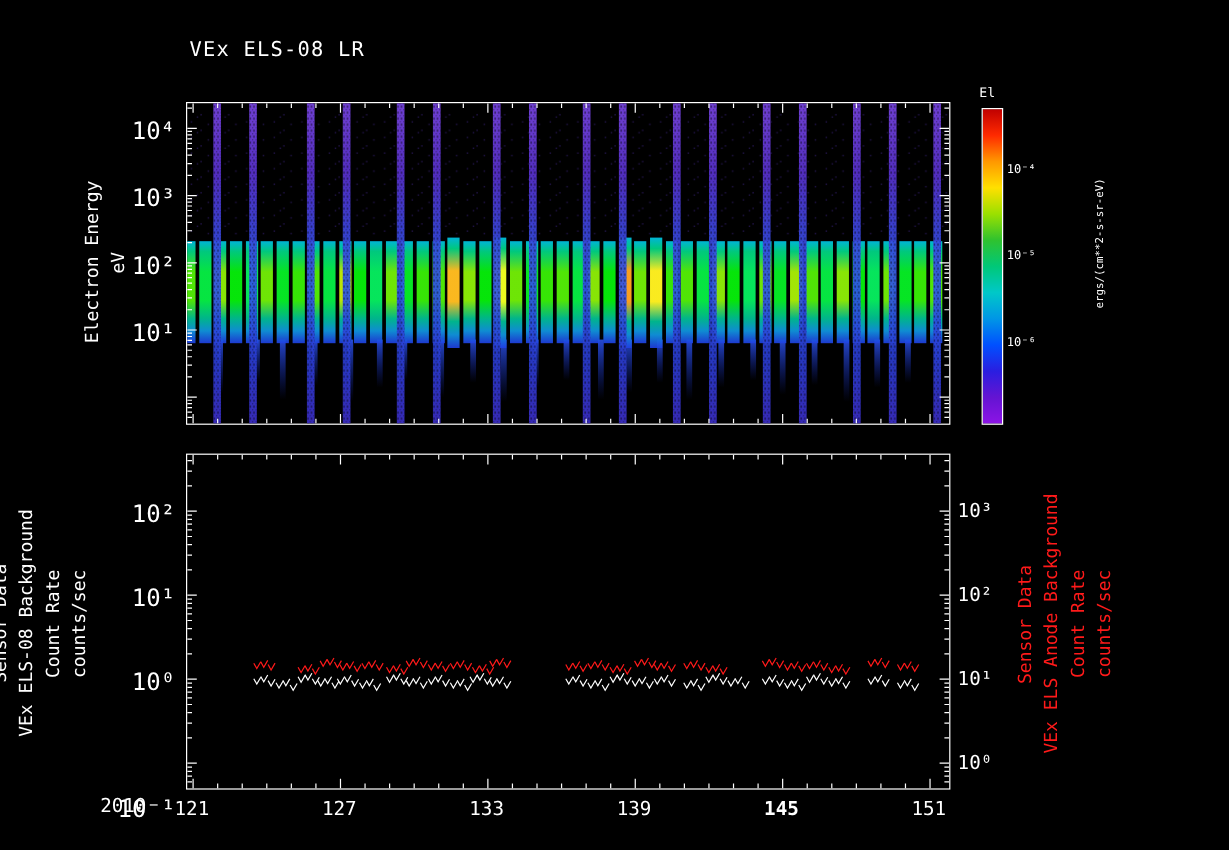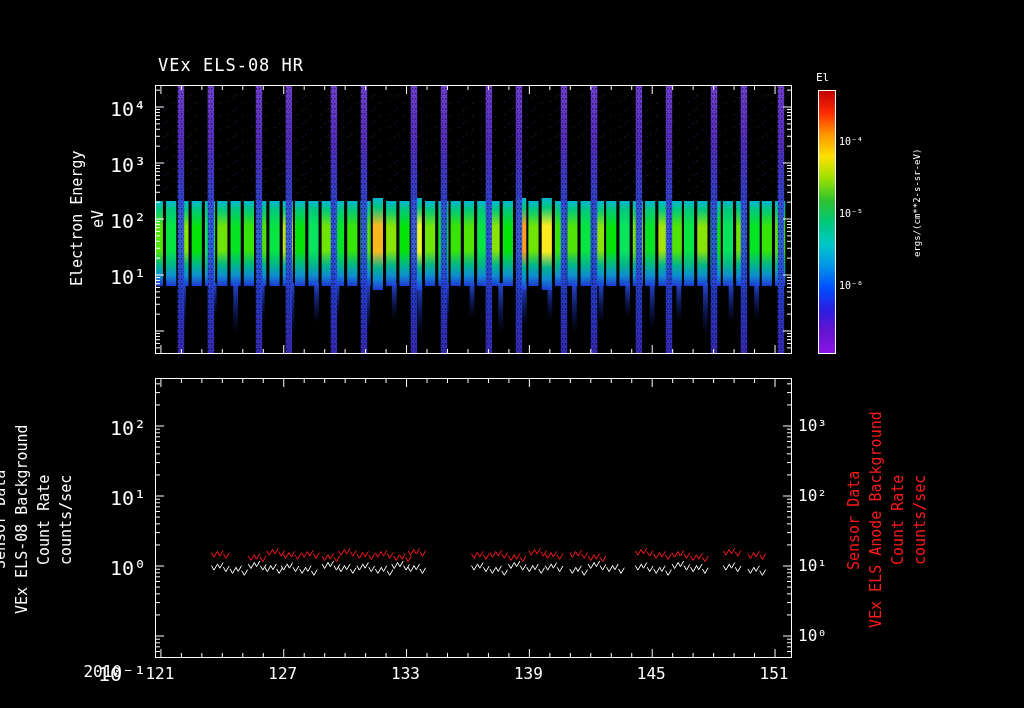--- a/index.html
+++ b/index.html
@@ -15,21 +15,21 @@
   .xtick{position:absolute;width:44px;text-align:center;font-size:16px;}
   .vgroup{position:absolute;display:flex;flex-direction:row;}
   .vlabel{writing-mode:vertical-rl;transform:rotate(180deg);text-align:center;
           white-space:nowrap;height:100%;display:block;}
 </style>
 </head>
 <body>
 
 <div class="canvas">
 
-  <div class="t title" style="left:158px;top:55px;">VEx ELS-08 HR</div>
+  <div class="t title" style="left:158px;top:32px;">VEx ELS-08 LR</div>
 
   <div class="vgroup" style="left:68px;top:85px;height:267px;gap:3px;">
     <span class="vlabel" style="font-size:15px;">Electron Energy</span>
     <span class="vlabel" style="font-size:15px;">eV</span>
   </div>
 
   <div class="t ytick" style="top:97px;">10⁴</div>
   <div class="t ytick" style="top:153px;">10³</div>
   <div class="t ytick" style="top:209px;">10²</div>
   <div class="t ytick" style="top:265px;">10¹</div>
@@ -1079,17 +1079,17 @@
     <span class="vlabel" style="font-size:15px;">Count Rate</span>
     <span class="vlabel" style="font-size:15px;">counts/sec</span>
   </div>
 
   <div class="t" style="left:70px;top:662px;width:52px;text-align:right;font-size:16px;">2010</div>
   <div id="x-labels" class="t" style="left:155px;top:664px;width:635px;height:20px;">
       <span class="xtick" style="left: -17.087px;">121</span>
       <span class="xtick" style="left: 105.737px;">127</span>
       <span class="xtick" style="left: 228.561px;">133</span>
       <span class="xtick" style="left: 351.385px;">139</span>
-      <span class="xtick" style="left: 474.209px;">145</span>
+      <span class="xtick" style="left: 474.209px; font-weight: bold;">145</span>
       <span class="xtick" style="left: 597.033px;">151</span>
     </div>
 
 </div>
 
 </body></html>

